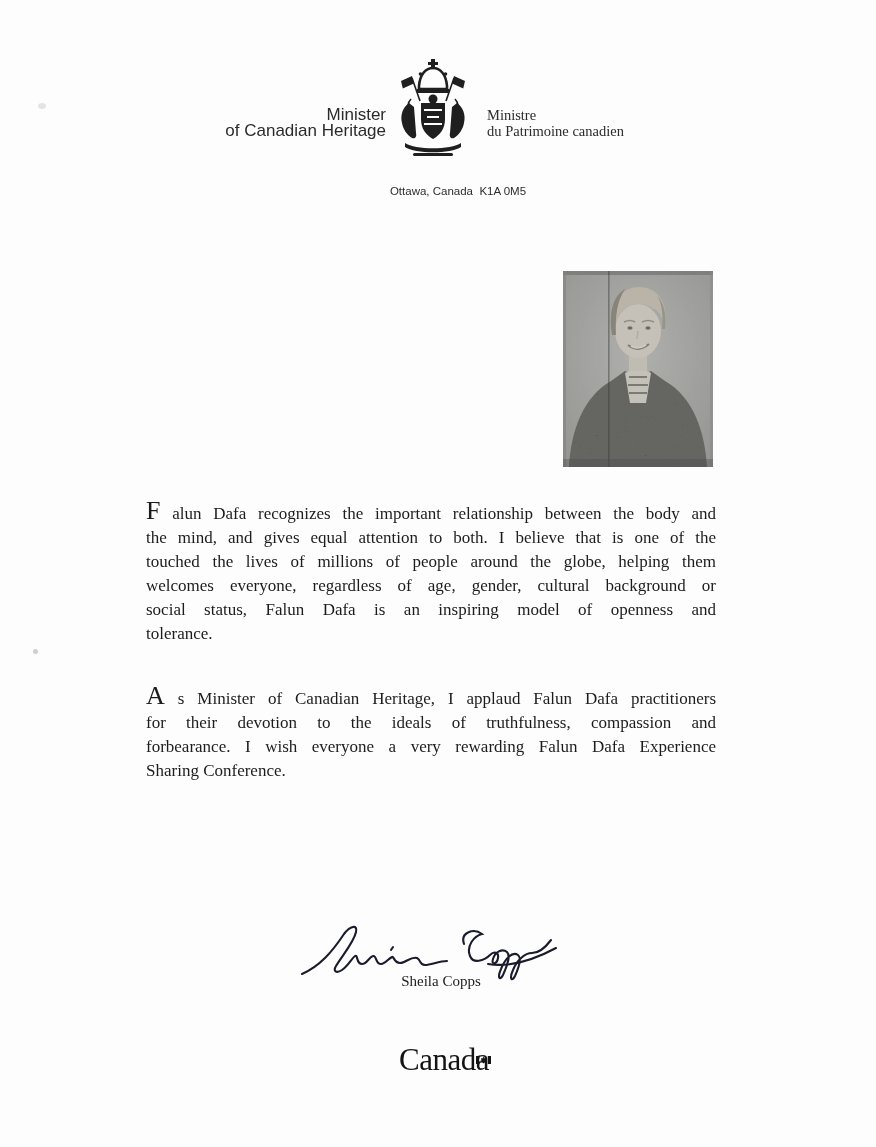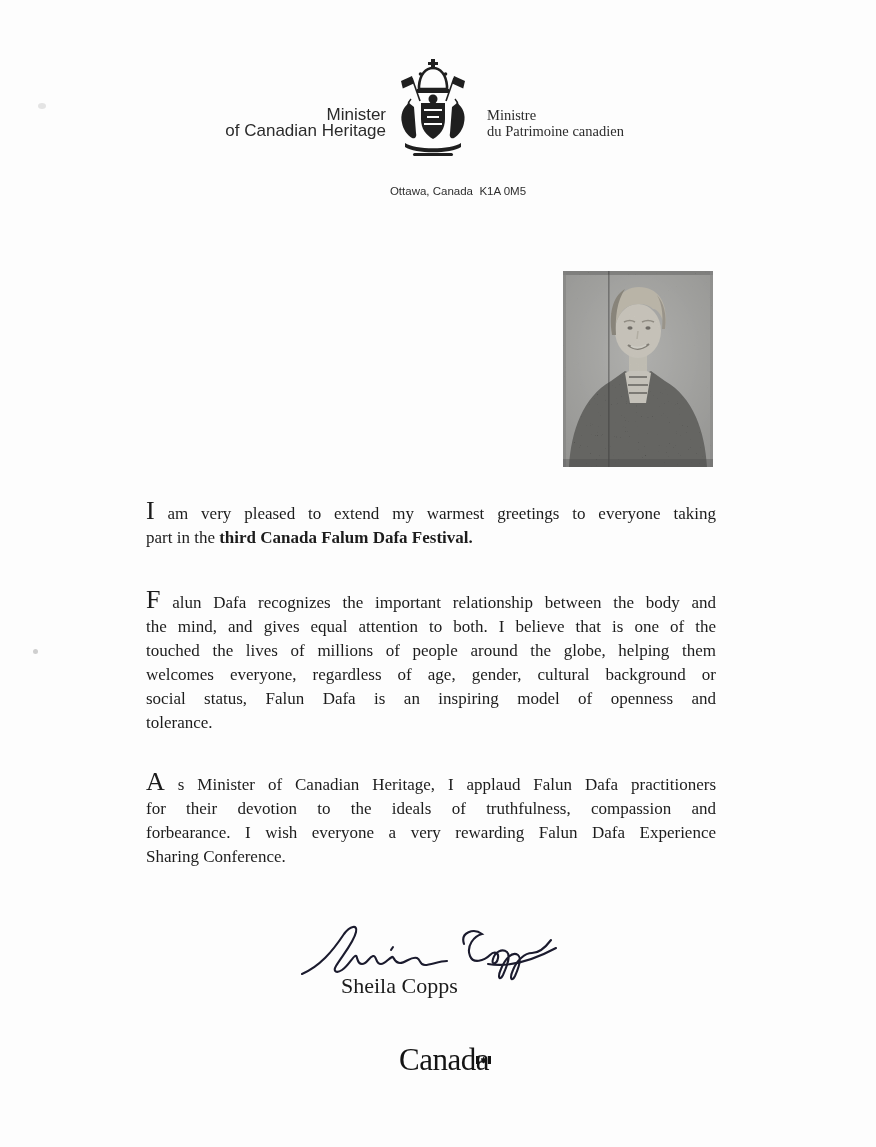--- a/index.html
+++ b/index.html
@@ -30,21 +30,21 @@
   .letter{position:absolute;left:146px;top:499px;width:570px;font-size:17px;line-height:24px;}
   .par .line{text-align:justify;text-align-last:justify;}
   .par .line.last{text-align:left;text-align-last:auto;}
   .par:nth-child(2){margin-top:38px;}
   .par:nth-child(3){margin-top:35px;}
   .lead{font-size:26px;line-height:24px;}
   .bold{font-weight:bold;}
   
   .sig{position:absolute;left:298px;top:920px;width:265px;height:62px;}
   .sig svg{width:100%;height:100%;}
-  .sig-name{position:absolute;top:973px;left:341px;width:200px;text-align:left;font-size:22px;}
+  .sig-name{position:absolute;top:973px;left:341px;width:200px;text-align:center;font-size:15px;}
   
   .wordmark{
     position:absolute;top:1042px;left:344px;width:200px;text-align:center;
     font-size:31px;letter-spacing:-0.5px;color:#141414;
   }
   .last-a{position:relative;display:inline-block;}
   .flag{position:absolute;top:-6px;left:0px;width:15px;height:8px;}
   
   .artifact{position:absolute;background:#cfcfcf;border-radius:50%;}
   .a1{left:33px;top:649px;width:5px;height:5px;}
@@ -126,24 +126,20 @@
       <path d="M65,74 Q75,82 86,73" stroke="#5d564a" stroke-width="2.2" fill="none"></path>
       <path d="M68,75 Q75,79 83,74" stroke="#e8e4d8" stroke-width="2" fill="none"></path>
       <rect width="150" height="196" filter="url(#grain)" opacity="0.45"></rect>
       <rect x="45" width="1.6" height="196" fill="#3a3a3a" opacity="0.45"></rect>
       <rect y="188" width="150" height="8" fill="#4a4a4a" opacity="0.35"></rect>
     </svg>
   </div>
 
   <div class="letter">
       <div class="par">
-        <div class="line"><span class="lead">I</span> <span>am very pleased to extend my warmest greetings to everyone taking</span></div>
-        <div class="line last"><span>part in the </span><span class="bold">third Canada Falum Dafa Festival.</span></div>
-      </div>
-      <div class="par">
         <div class="line"><span class="lead">F</span> <span>alun Dafa recognizes the important relationship between the body and</span></div>
         <div class="line"><span>the mind, and gives equal attention to both. I believe that is one of the</span></div>
         <div class="line"><span>touched the lives of millions of people around the globe, helping them</span></div>
         <div class="line"><span>welcomes everyone, regardless of age, gender, cultural background or</span></div>
         <div class="line"><span>social status, Falun Dafa is an inspiring model of openness and</span></div>
         <div class="line last"><span>tolerance.</span></div>
       </div>
       <div class="par">
         <div class="line"><span class="lead">A</span> <span>s Minister of Canadian Heritage, I applaud Falun Dafa practitioners</span></div>
         <div class="line"><span>for their devotion to the ideals of truthfulness, compassion and</span></div>

